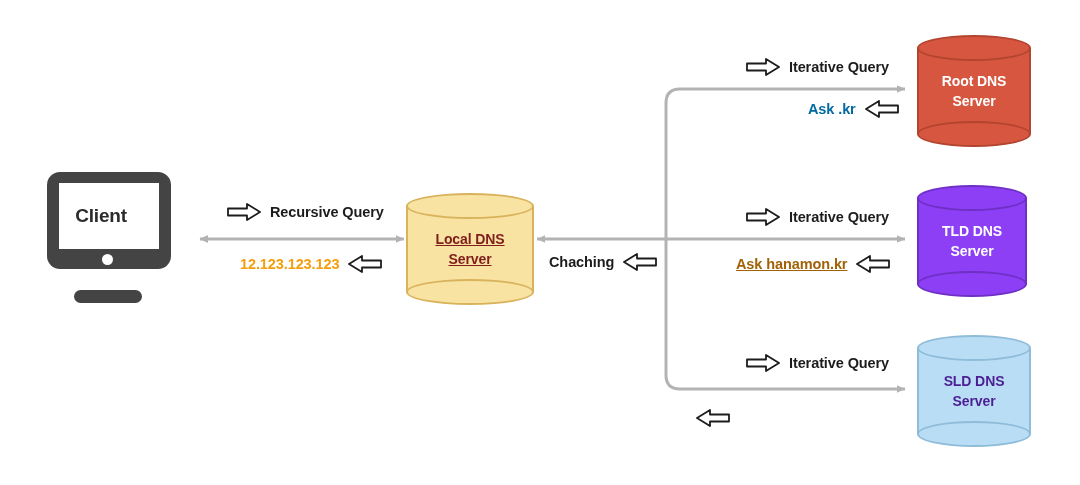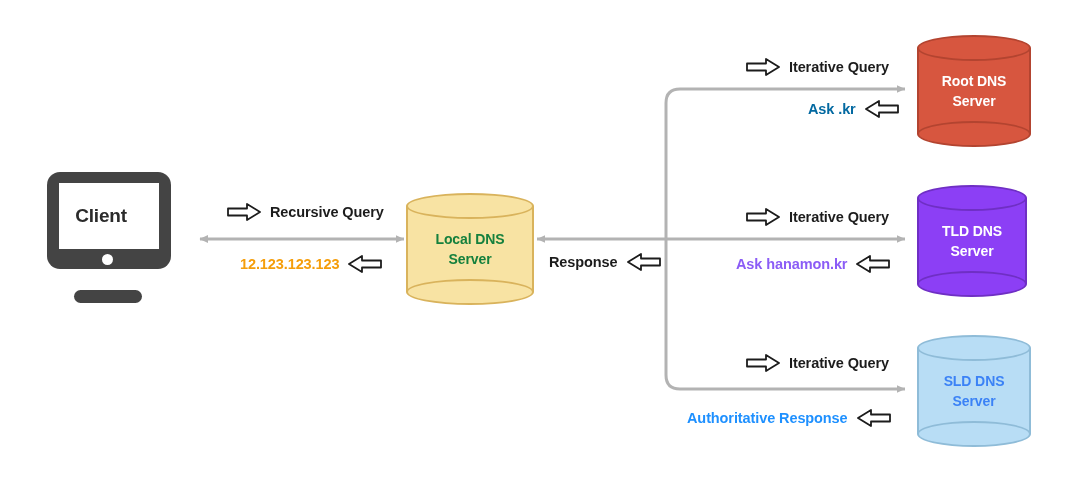--- a/index.html
+++ b/index.html
@@ -200,21 +200,21 @@
       <div class="client-label">Client</div>
     </div>
     <div class="client-dot"></div>
   </div>
   <div class="client-stand"></div>
 
   <div class="cyl" style="left:406px; top:193px; width:128px; height:112px;">
     <div class="cyl-body" style="background:#f8e3a3; border-color:#d9b35c;"></div>
     <div class="cyl-bottom" style="background:#f8e3a3; border-color:#d9b35c;"></div>
     <div class="cyl-top" style="background:#f8e3a3; border-color:#d9b35c;"></div>
-    <div class="cyl-text" style="color:#15803d;">
+    <div class="cyl-text" style="color:#7f1d1d;text-decoration:underline;">
       <span>Local DNS</span>
       <span>Server</span>
     </div>
   </div>
 
   <div class="cyl" style="left:917px; top:35px; width:114px; height:112px;padding-left:44px;">
     <div class="cyl-body" style="background:#d7563f; border-color:#b34430;"></div>
     <div class="cyl-bottom" style="background:#d7563f; border-color:#b34430;"></div>
     <div class="cyl-top" style="background:#d7563f; border-color:#b34430;"></div>
     <div class="cyl-text" style="color:#ffffff;">
@@ -230,21 +230,21 @@
     <div class="cyl-text" style="color:#ffffff;">
       <span>TLD DNS</span>
       <span>Server</span>
     </div>
   </div>
 
   <div class="cyl" style="left:917px; top:335px; width:114px; height:112px;">
     <div class="cyl-body" style="background:#b8ddf5; border-color:#8fbcd8;"></div>
     <div class="cyl-bottom" style="background:#b8ddf5; border-color:#8fbcd8;"></div>
     <div class="cyl-top" style="background:#b8ddf5; border-color:#8fbcd8;"></div>
-    <div class="cyl-text" style="color:#3b82f6;">
+    <div class="cyl-text" style="color:#4c1d95;">
       <span>SLD DNS</span>
       <span>Server</span>
     </div>
   </div>
 
   <div class="flow-label" style="left:219px; top:203px;">
     <span class="arrow-glyph gap-r">
       <svg width="34" height="18" viewBox="0 0 34 18">
         <path d="M1,5.5 L20,5.5 L20,1 L33,9 L20,17 L20,12.5 L1,12.5 Z" fill="#ffffff" stroke="#1c1c1c" stroke-width="1.8" stroke-linejoin="round"></path>
       </svg>
@@ -256,21 +256,21 @@
     <span class="lbl-text">12.123.123.123</span>
     <span class="arrow-glyph gap-l">
       <svg width="34" height="18" viewBox="0 0 34 18">
         <path d="M33,5.5 L14,5.5 L14,1 L1,9 L14,17 L14,12.5 L33,12.5 Z" fill="#ffffff" stroke="#1c1c1c" stroke-width="1.8" stroke-linejoin="round"></path>
       </svg>
     </span>
   </div>
 
 
   <div class="flow-label" style="left:541px; top:253px;">
-    <span class="lbl-text">Response</span>
+    <span class="lbl-text">Chaching</span>
     <span class="arrow-glyph gap-l">
       <svg width="34" height="18" viewBox="0 0 34 18">
         <path d="M33,5.5 L14,5.5 L14,1 L1,9 L14,17 L14,12.5 L33,12.5 Z" fill="#ffffff" stroke="#1c1c1c" stroke-width="1.8" stroke-linejoin="round"></path>
       </svg>
     </span>
   </div>
 
   <div class="flow-label" style="left:738px; top:58px;">
     <span class="arrow-glyph gap-r">
       <svg width="34" height="18" viewBox="0 0 34 18">
@@ -291,40 +291,39 @@
 
   <div class="flow-label" style="left:738px; top:208px;">
     <span class="arrow-glyph gap-r">
       <svg width="34" height="18" viewBox="0 0 34 18">
         <path d="M1,5.5 L20,5.5 L20,1 L33,9 L20,17 L20,12.5 L1,12.5 Z" fill="#ffffff" stroke="#1c1c1c" stroke-width="1.8" stroke-linejoin="round"></path>
       </svg>
     </span>
     <span class="lbl-text">Iterative Query</span>
   </div>
 
-  <div class="flow-label" style="left:728px; top:255px; color:#8b5cf6;">
+  <div class="flow-label" style="left:728px; top:255px; color:#a16207;text-decoration:underline;">
     <span class="lbl-text">Ask hanamon.kr</span>
     <span class="arrow-glyph gap-l">
       <svg width="34" height="18" viewBox="0 0 34 18">
         <path d="M33,5.5 L14,5.5 L14,1 L1,9 L14,17 L14,12.5 L33,12.5 Z" fill="#ffffff" stroke="#1c1c1c" stroke-width="1.8" stroke-linejoin="round"></path>
       </svg>
     </span>
   </div>
 
   <div class="flow-label" style="left:738px; top:354px;">
     <span class="arrow-glyph gap-r">
       <svg width="34" height="18" viewBox="0 0 34 18">
         <path d="M1,5.5 L20,5.5 L20,1 L33,9 L20,17 L20,12.5 L1,12.5 Z" fill="#ffffff" stroke="#1c1c1c" stroke-width="1.8" stroke-linejoin="round"></path>
       </svg>
     </span>
     <span class="lbl-text">Iterative Query</span>
   </div>
 
   <div class="flow-label" style="left:679px; top:409px; color:#1e90ff;">
-    <span class="lbl-text">Authoritative Response</span>
     <span class="arrow-glyph gap-l">
       <svg width="34" height="18" viewBox="0 0 34 18">
         <path d="M33,5.5 L14,5.5 L14,1 L1,9 L14,17 L14,12.5 L33,12.5 Z" fill="#ffffff" stroke="#1c1c1c" stroke-width="1.8" stroke-linejoin="round"></path>
       </svg>
     </span>
   </div>
 
 </div>
 
 </body></html>

